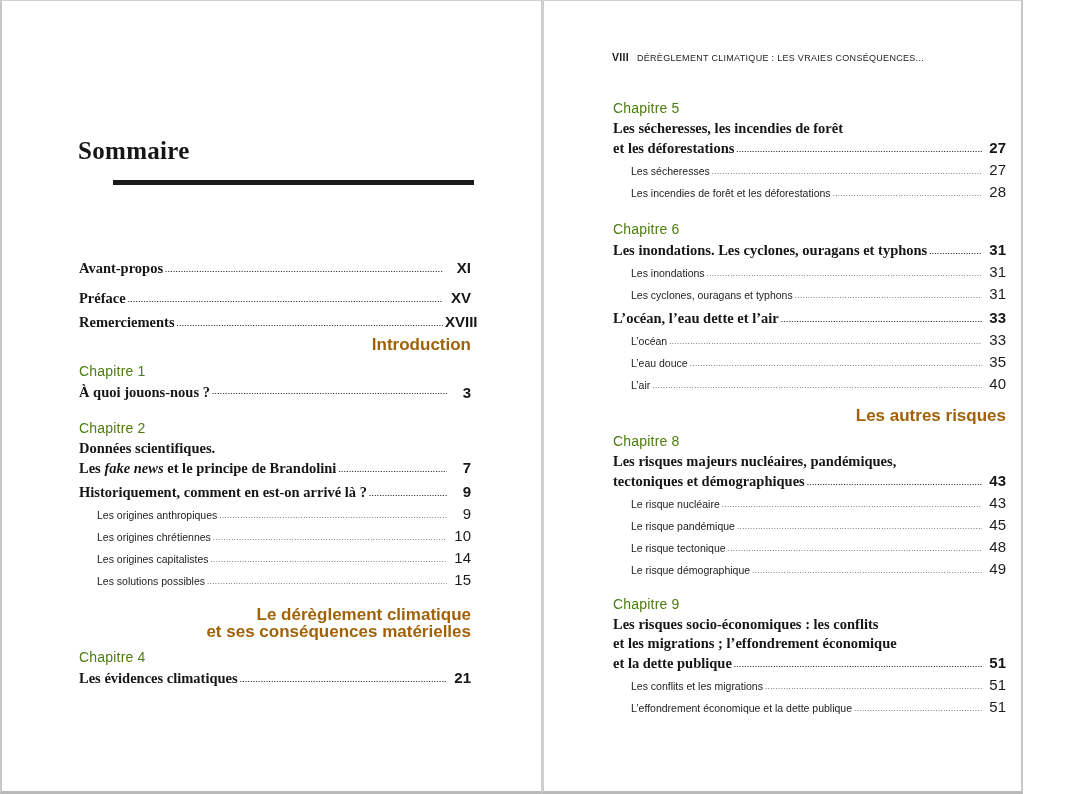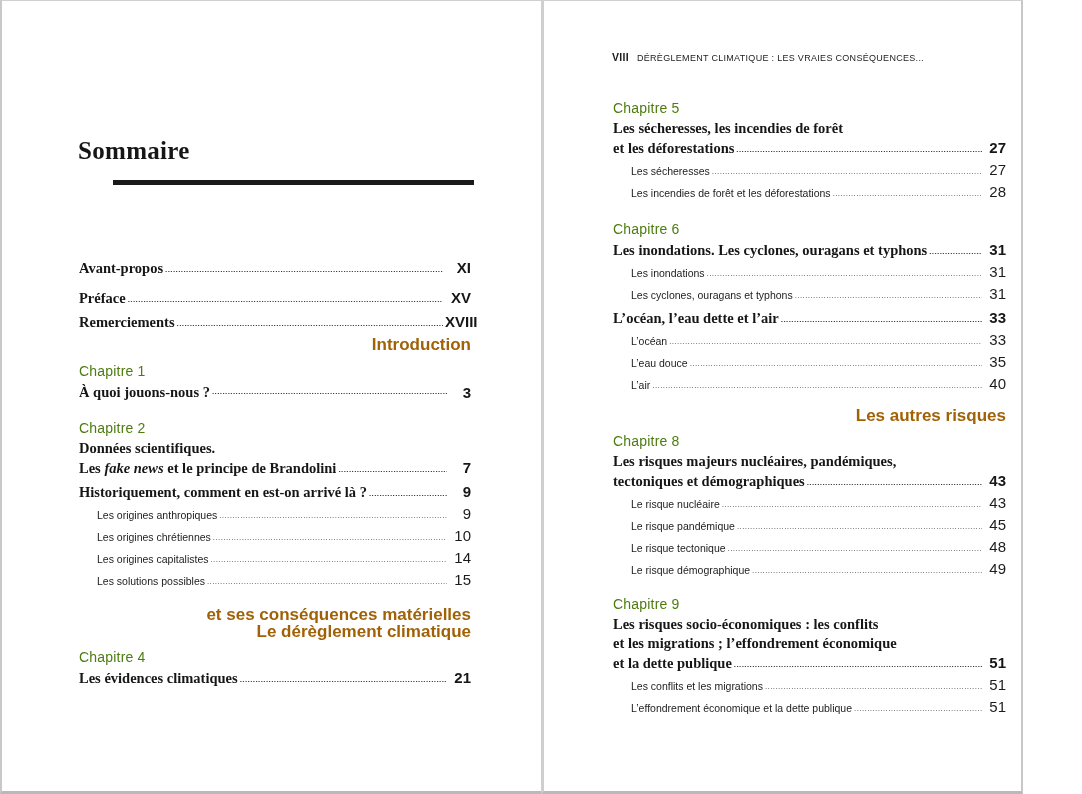--- a/index.html
+++ b/index.html
@@ -100,22 +100,22 @@
           <span class="dots"></span>
           <span class="num">14</span>
       </div>
       <div class="row sub">
         <span class="label">Les solutions possibles</span>
           <span class="dots"></span>
           <span class="num">15</span>
       </div>
 
       <div class="part" style="margin-top:14px;">
+        <div>Le dérèglement climatique</div>
         <div>et ses conséquences matérielles</div>
-        <div>Le dérèglement climatique</div>
       </div>
 
       <div class="chap" style="margin-top:8px;">Chapitre 4</div>
       <div class="row serif-main" style="margin-top:2px;">
         <span class="label">Les évidences climatiques</span>
           <span class="dots"></span>
           <span class="num">21</span>
       </div>
     </div>
   </div>

